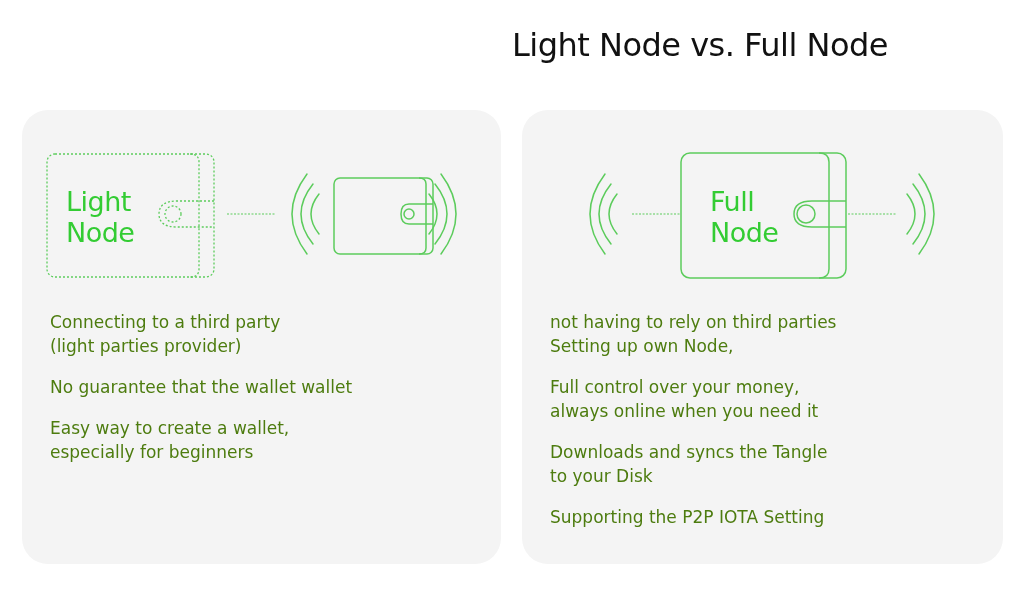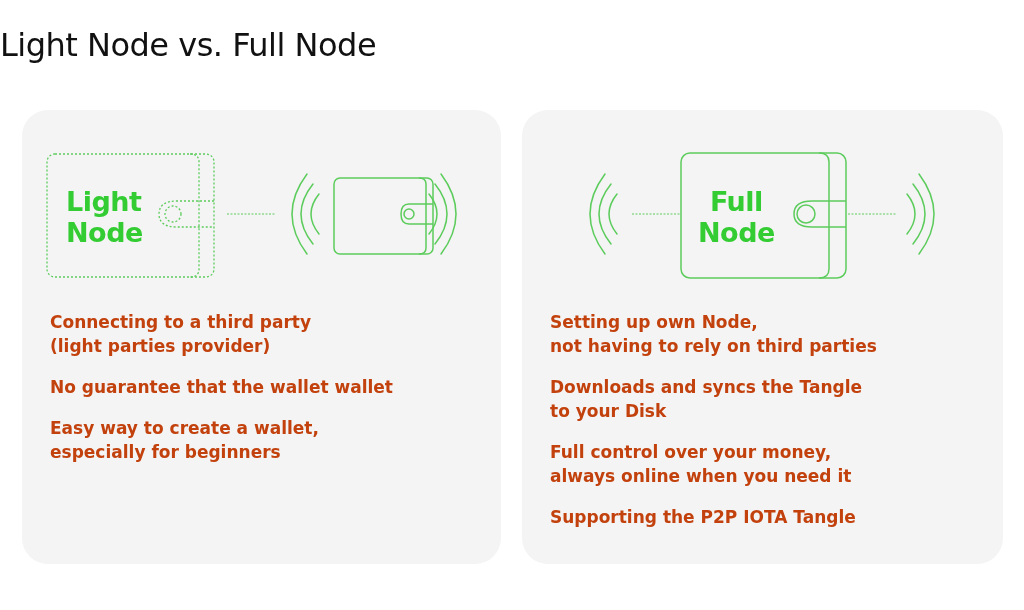--- a/index.html
+++ b/index.html
@@ -1,24 +1,24 @@
 <!DOCTYPE html>
 <html><head>
 <meta charset="utf-8">
 <style>
   html,body{margin:0;padding:0;background:#ffffff;}
   body{width:1024px;height:610px;position:relative;overflow:hidden;font-family:"DejaVu Sans","Liberation Sans",sans-serif;color:#1a1a1a;}
-  .title{position:absolute;left:0;top:26px;width:888px;text-align:left;font-size:32px;font-weight:500;letter-spacing:-0.5px;color:#111;}
+  .title{position:absolute;left:0;top:26px;width:888px;text-align:right;font-size:32px;font-weight:500;letter-spacing:-0.5px;color:#111;}
   .card{position:absolute;top:110px;height:454px;background:#f4f4f4;border-radius:26px;}
   .card.left{left:22px;width:479px;}
   .card.right{left:522px;width:481px;}
   .illus{position:absolute;left:0;top:0;}
-  .node-label{position:absolute;font-size:27px;font-weight:bold;line-height:31px;color:#33cc33;letter-spacing:-0.5px;}
+  .node-label{position:absolute;font-size:27px;font-weight:normal;line-height:31px;color:#33cc33;letter-spacing:-0.5px;}
   .points{position:absolute;top:200px;left:28px;}
-  .point{font-size:17px;line-height:24px;color:#c2410c;margin-bottom:17px;width:420px;font-weight:bold;}
+  .point{font-size:17px;line-height:24px;color:#4d7c0f;margin-bottom:17px;width:420px;}
   .point span{display:block;}
 </style>
 </head>
 <body>
 
 <div class="title">Light Node vs. Full Node</div>
 
 <div class="card left">
   <svg class="illus" width="479" height="190" viewBox="0 0 479 190">
     <g fill="none" stroke="#5ccc5c" stroke-width="1.3" stroke-dasharray="2 2">
@@ -76,34 +76,34 @@
       <path d="M324 91 L290 91 Q272 91 272 104 Q272 117 290 117 L324 117"></path>
       <circle cx="284" cy="104" r="9"></circle>
     </g>
     <line x1="326" y1="104" x2="374" y2="104" stroke="#5ccc5c" stroke-width="1.2" stroke-dasharray="2 1.5"></line>
     <g fill="none" stroke="#5ccc5c" stroke-width="1.5" stroke-linecap="round">
       <path d="M397 64 Q427 104 397 144"></path>
       <path d="M391 74 Q415 104 391 134"></path>
       <path d="M385 84 Q401 104 385 124"></path>
     </g>
   </svg>
-  <div class="node-label" style="left:176px;top:76px;text-align:center;">
+  <div class="node-label" style="left:188px;top:76px;">
     <span style="display:block">Full</span>
     <span style="display:block">Node</span>
   </div>
   <div class="points">
     <div class="point">
+      <span>not having to rely on third parties</span>
       <span>Setting up own Node,</span>
-      <span>not having to rely on third parties</span>
+    </div>
+    <div class="point">
+      <span>Full control over your money,</span>
+      <span>always online when you need it</span>
     </div>
     <div class="point">
       <span>Downloads and syncs the Tangle</span>
       <span>to your Disk</span>
     </div>
     <div class="point">
-      <span>Full control over your money,</span>
-      <span>always online when you need it</span>
-    </div>
-    <div class="point">
-      <span>Supporting the P2P IOTA Tangle</span>
+      <span>Supporting the P2P IOTA Setting</span>
     </div>
   </div>
 </div>
 
 </body></html>

